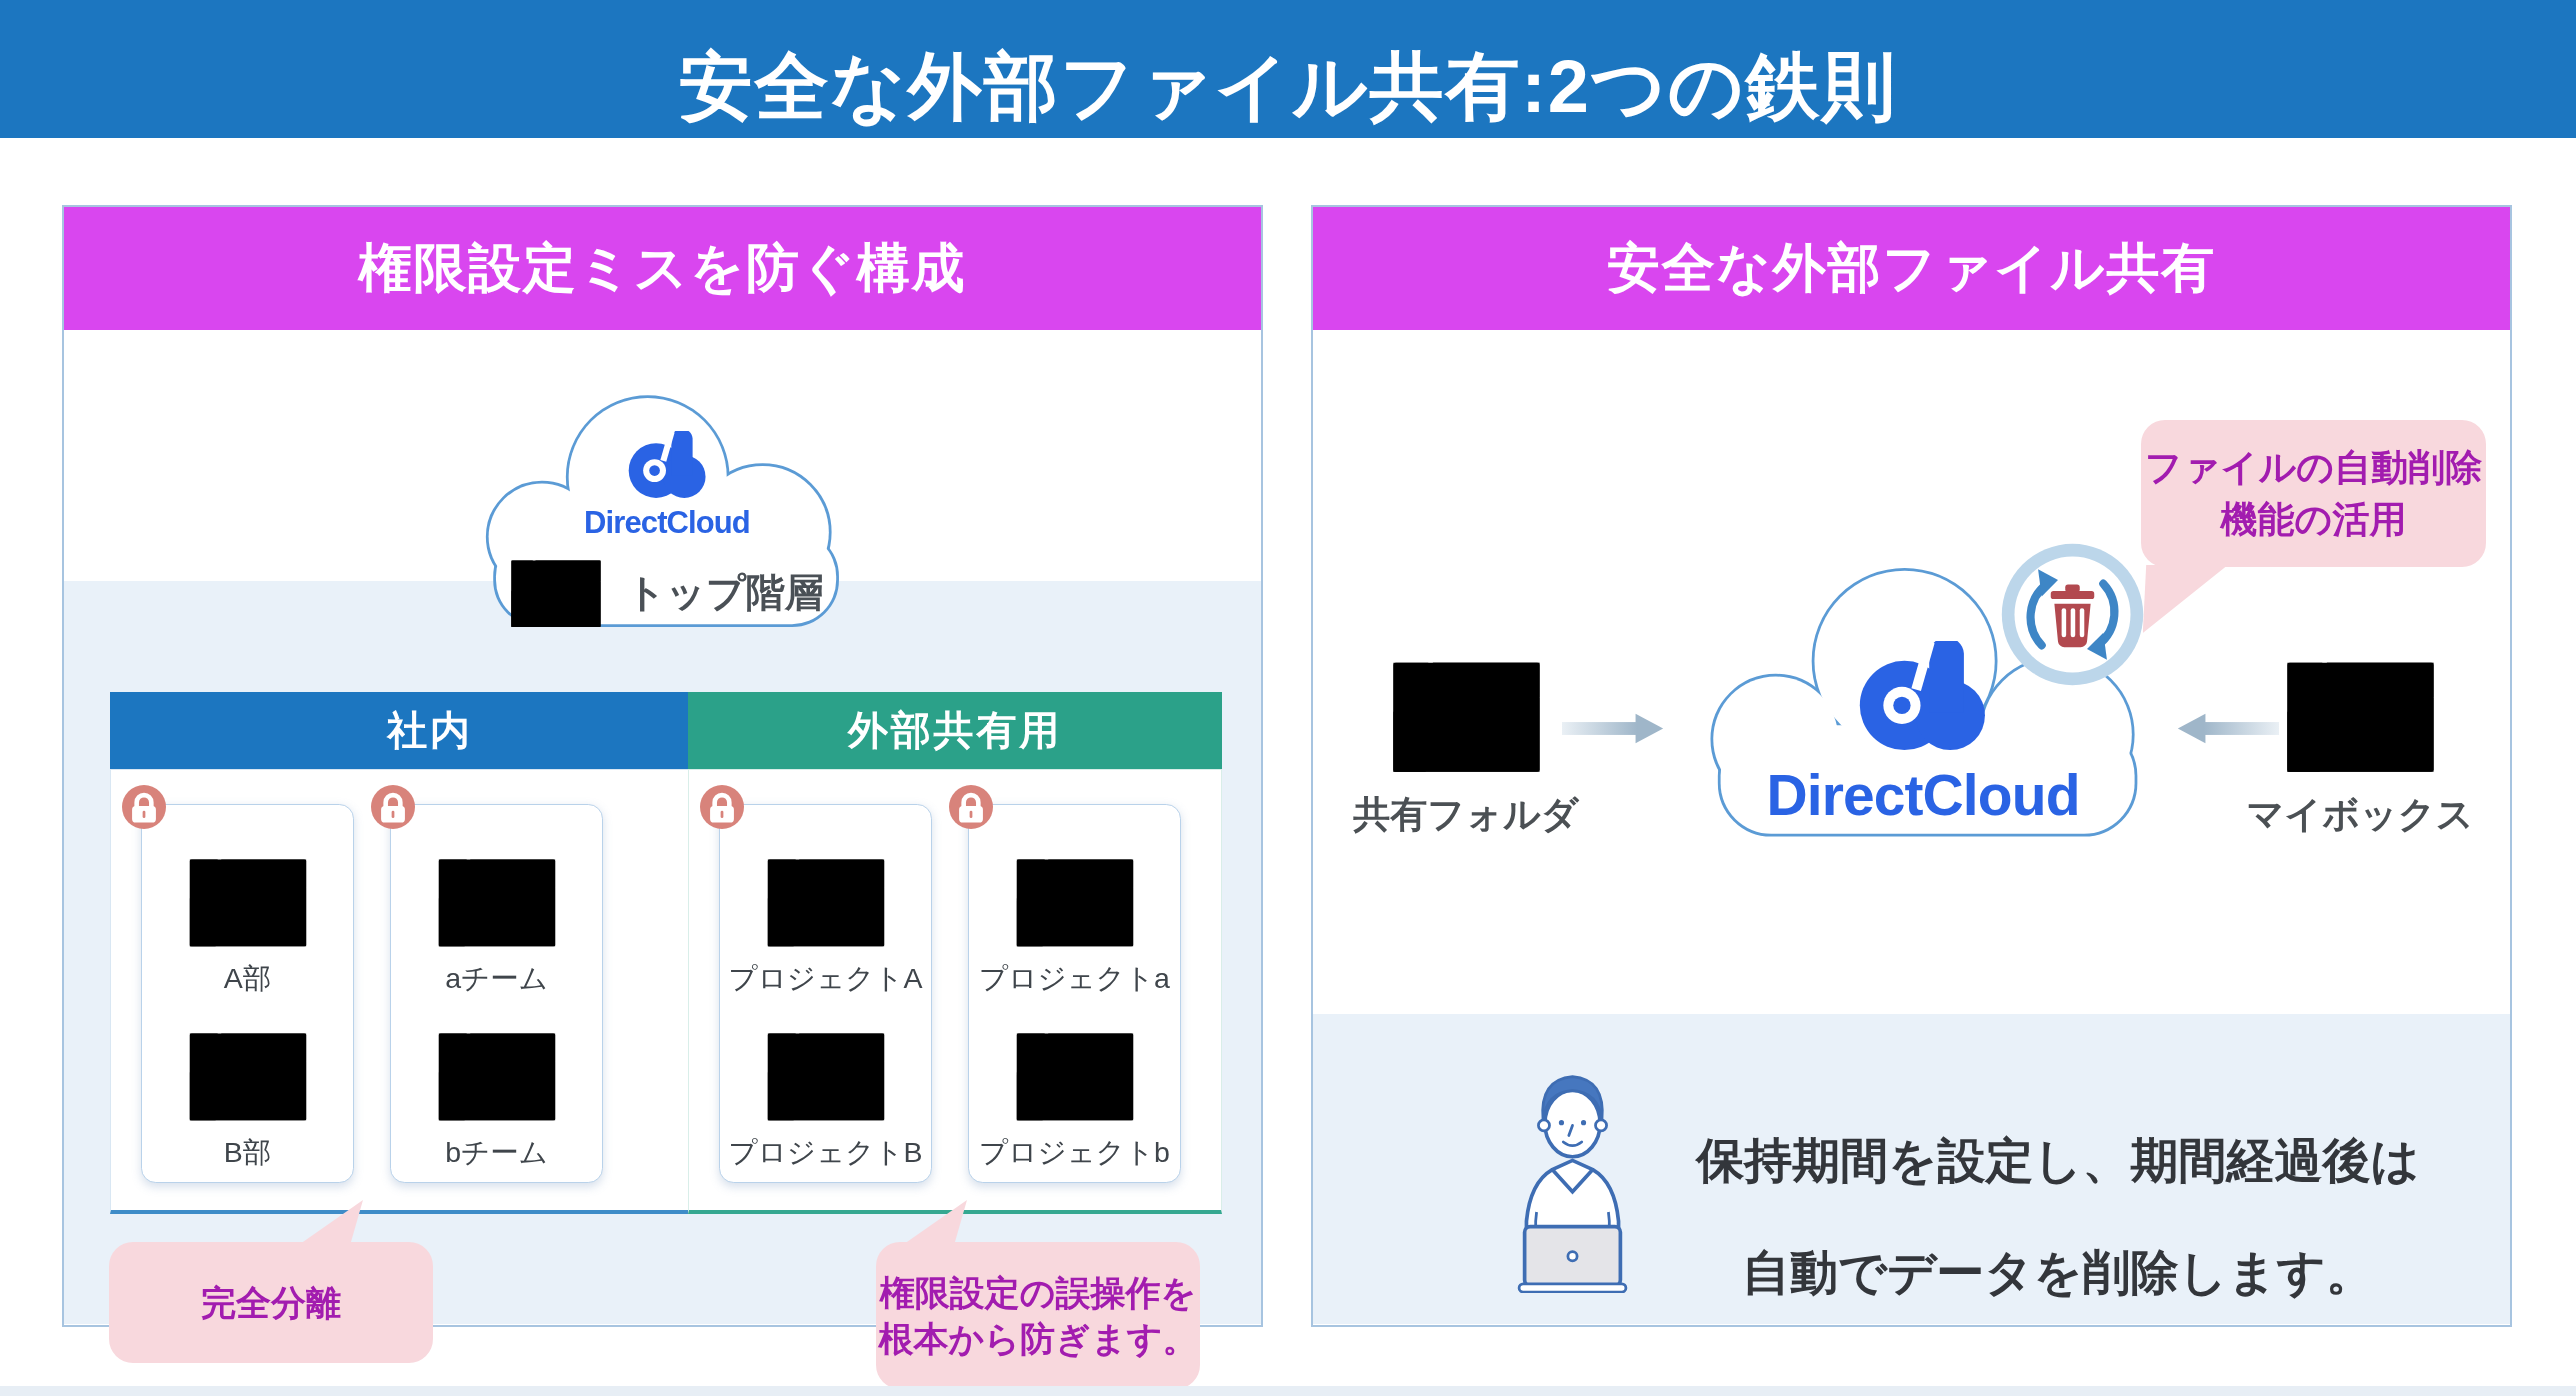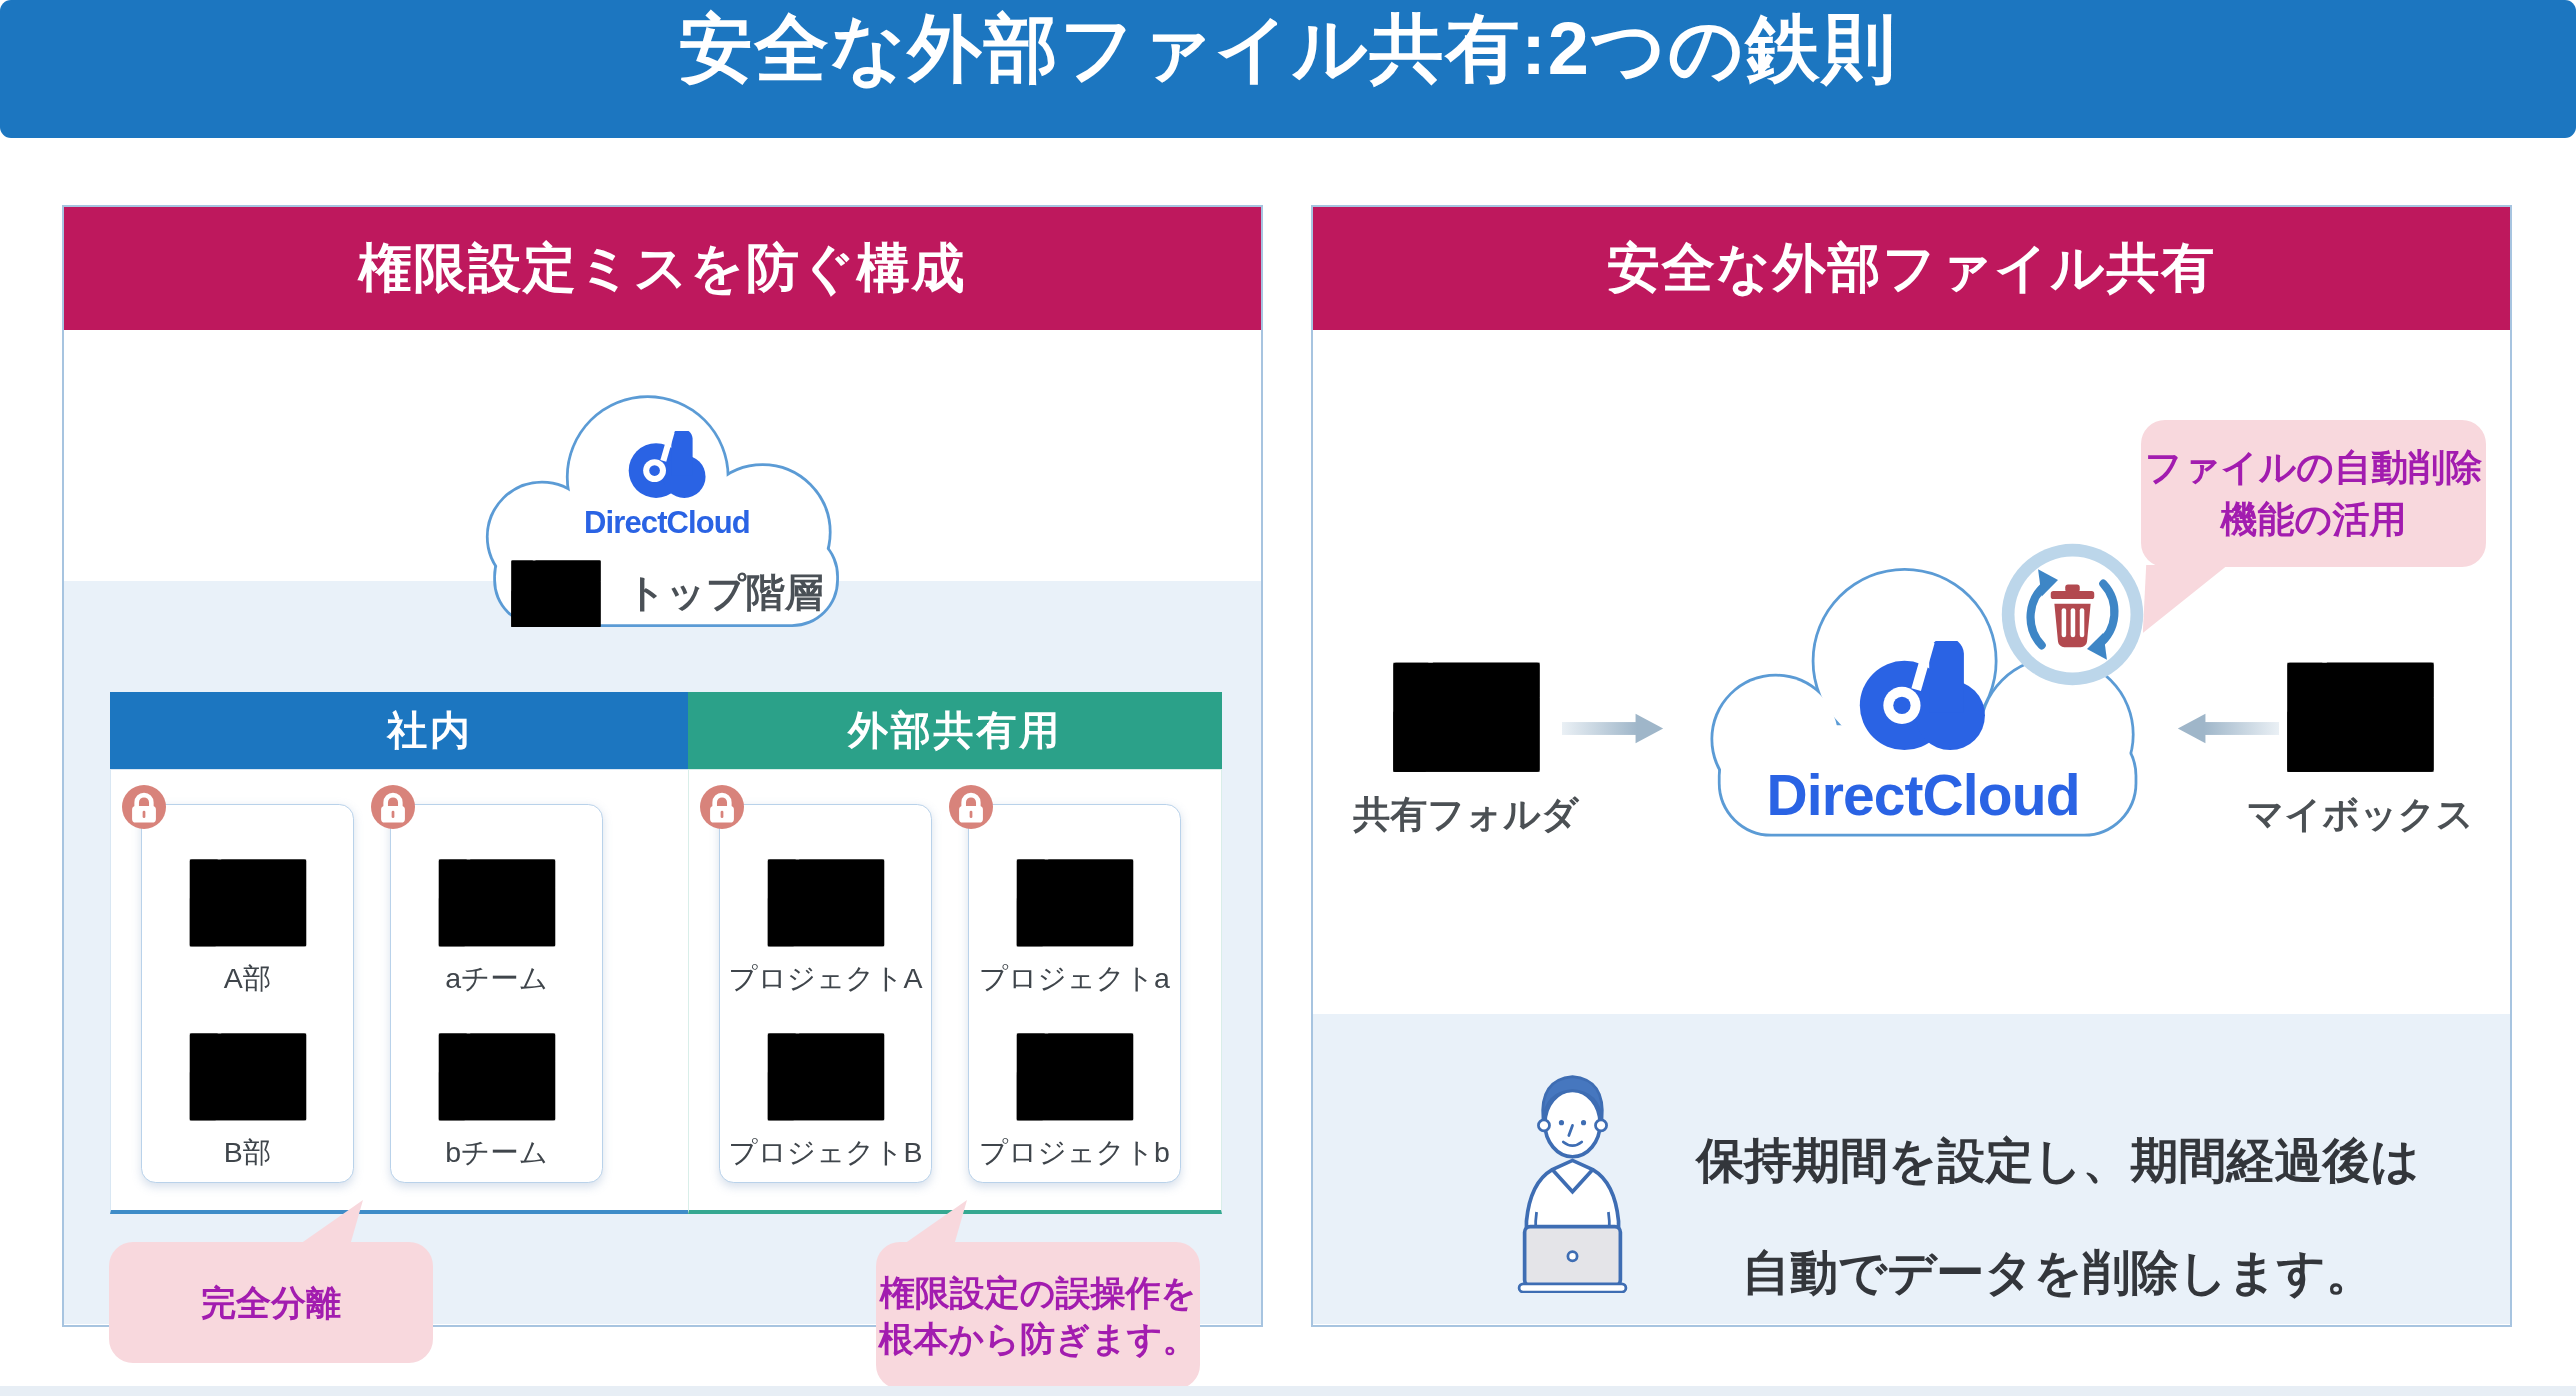--- a/index.html
+++ b/index.html
@@ -1,27 +1,27 @@
 <!DOCTYPE html>
 <html style="font-size:14.7px"><head>
 <meta charset="utf-8">
 <style>
   html,body{margin:0;padding:0;background:#fff;}
   .canvas{position:relative;width:2576px;height:1397px;background:#ffffff;overflow:hidden;
           font-family:"Liberation Sans","DejaVu Sans",sans-serif;}
   
   .banner{position:absolute;left:0;top:0;width:2576px;height:138px;background:#1C76C0;
-          display:flex;align-items:flex-start;justify-content:center;border-radius:11px;}
+          display:flex;align-items:flex-end;justify-content:center;}
   .banner h1{margin:0;color:#fff;font-size:74px;font-weight:bold;letter-spacing:1.8px;}
   .bottom-strip{position:absolute;left:0;top:1386px;width:2576px;height:11px;background:#E7EEF5;}
   
   .panel{position:absolute;top:205px;width:1201px;height:1122px;background:#fff;
          border:2.8px solid #A7C4E0;box-sizing:border-box;}
   .panel.left{left:62px;} .panel.right{left:1311px;}
-  .panel-header{height:123px;background:#be185d;display:flex;align-items:center;justify-content:center;}
+  .panel-header{height:123px;background:#d946ef;display:flex;align-items:center;justify-content:center;}
   .panel-header span{color:#fff;font-size:53px;font-weight:bold;letter-spacing:1.8px;}
   .panel-body{position:relative;width:100%;height:994px;}
   .bluearea{position:absolute;left:0;right:0;bottom:0;background:#E9F1F9;}
   .left .bluearea{top:251px;} .right .bluearea{top:684px;}
   
   .cloud-box{position:absolute;}
   .cloud-box svg.cloud{position:absolute;left:0;top:0;}
   .cloud-content{position:absolute;left:0;top:0;right:0;display:flex;flex-direction:column;align-items:center;}
   .brand-word{color:#2A63E4;font-weight:bold;letter-spacing:-0.9px;}
   .left-cloud{left:386px;top:55px;width:434px;height:276px;}

